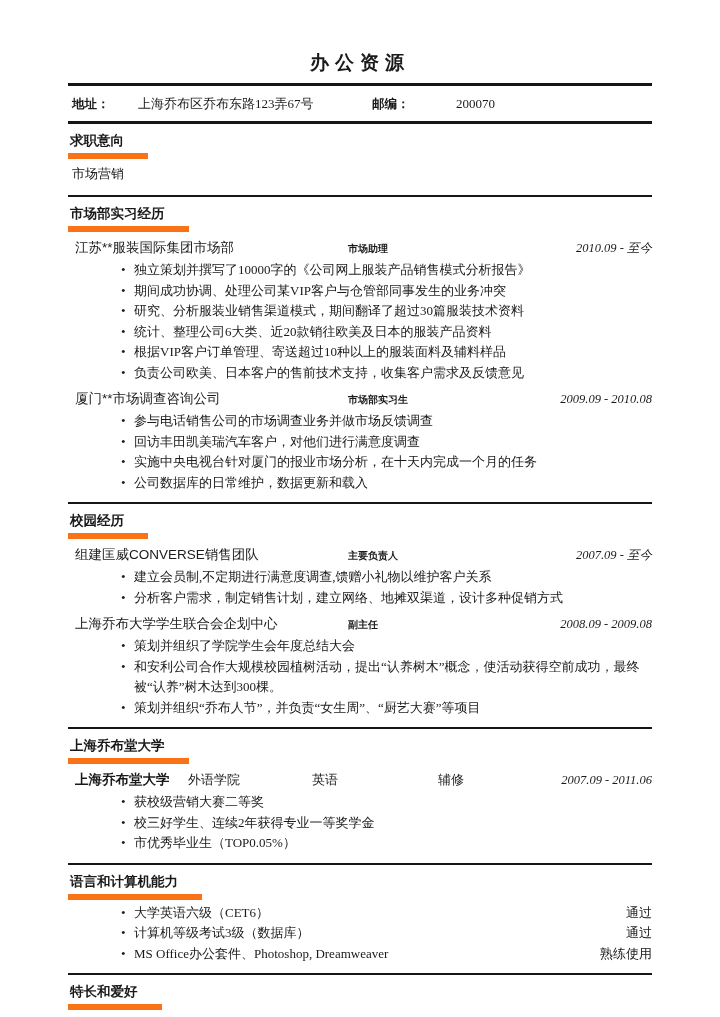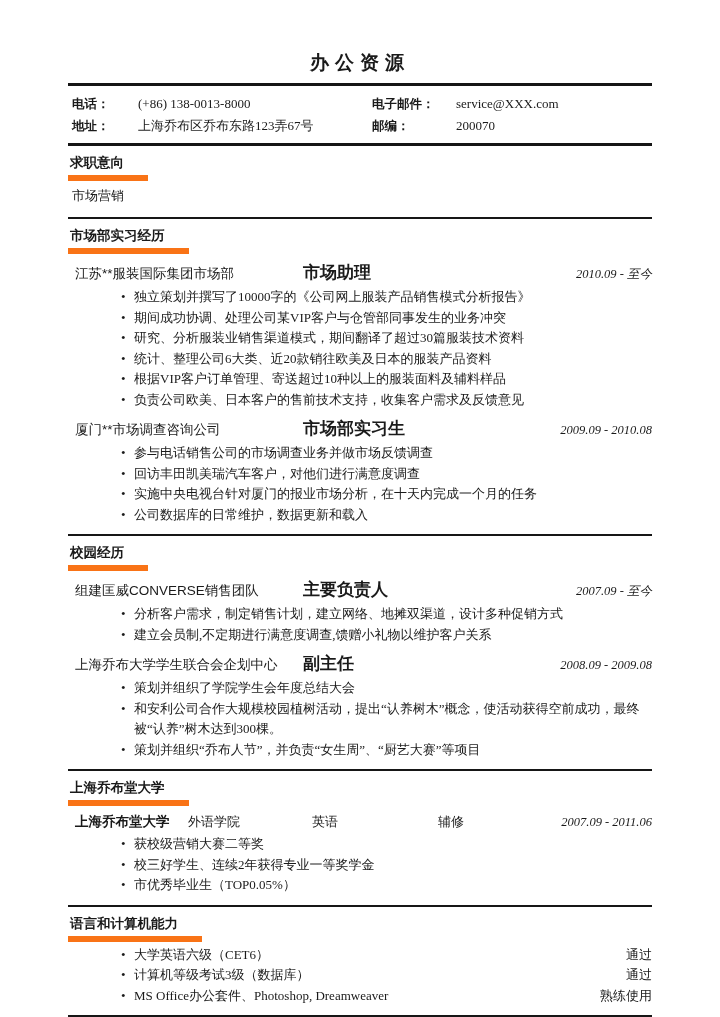--- a/index.html
+++ b/index.html
@@ -48,21 +48,21 @@
 
   .plain-line { padding: 5px 0 2px 4px; line-height: 20px; }
 
   .entry-header { display: flex; align-items: baseline; padding-left: 7px; margin-top: 7px; }
   .eh-company {
     font-family: "Liberation Sans", "DejaVu Sans", sans-serif;
     font-weight: 400; font-size: 13.5px; width: 228px; flex: none;
   }
   .eh-role {
     font-family: "Liberation Sans", "DejaVu Sans", sans-serif;
-    font-weight: 700; font-size: 17px; flex: 1;
+    font-weight: 700; font-size: 10px; flex: 1; margin-left: 45px;
   }
   .eh-date {
     font-style: italic; font-size: 12.5px; white-space: nowrap; text-align: center;
   }
 
   
   .edu-row { display: flex; align-items: baseline; padding-left: 7px; margin-top: 7px; }
   .edu-school { font-family: "Liberation Sans", "DejaVu Sans", sans-serif; font-weight: 700; font-size: 13.5px; width: 113px; flex: none; }
   .edu-college { width: 124px; flex: none; }
   .edu-major { width: 126px; flex: none; }
@@ -87,26 +87,20 @@
 </head>
 <body>
 
 <div class="page">
 
   <div class="doc-title">办公资源</div>
   <div class="hr-thick"></div>
 
   <div class="contact">
     <div class="contact-row">
-      <span class="c-label c-l1">电话：</span>
-      <span class="c-v1">(+86) 138-0013-8000</span>
-      <span class="c-label c-l2">电子邮件：</span>
-      <span class="c-v2">service@XXX.com</span>
-    </div>
-    <div class="contact-row">
       <span class="c-label c-l1">地址：</span>
       <span class="c-v1">上海乔布区乔布东路123弄67号</span>
       <span class="c-label c-l2">邮编：</span>
       <span class="c-v2">200070</span>
     </div>
   </div>
   <div class="hr-thick"></div>
 
   <div class="section">
     <div class="sec-heading">
@@ -164,22 +158,22 @@
     </div>
     <div class="sec-body">
 
       <div class="entry">
         <div class="entry-header">
           <span class="eh-company">组建匡威CONVERSE销售团队</span>
           <span class="eh-role">主要负责人</span>
           <span class="eh-date">2007.09 - 至今</span>
         </div>
         <ul class="bullets">
+          <li>建立会员制,不定期进行满意度调查,馈赠小礼物以维护客户关系</li>
           <li>分析客户需求，制定销售计划，建立网络、地摊双渠道，设计多种促销方式</li>
-          <li>建立会员制,不定期进行满意度调查,馈赠小礼物以维护客户关系</li>
         </ul>
       </div>
 
       <div class="entry">
         <div class="entry-header">
           <span class="eh-company">上海乔布大学学生联合会企划中心</span>
           <span class="eh-role">副主任</span>
           <span class="eh-date">2008.09 - 2009.08</span>
         </div>
         <ul class="bullets">

